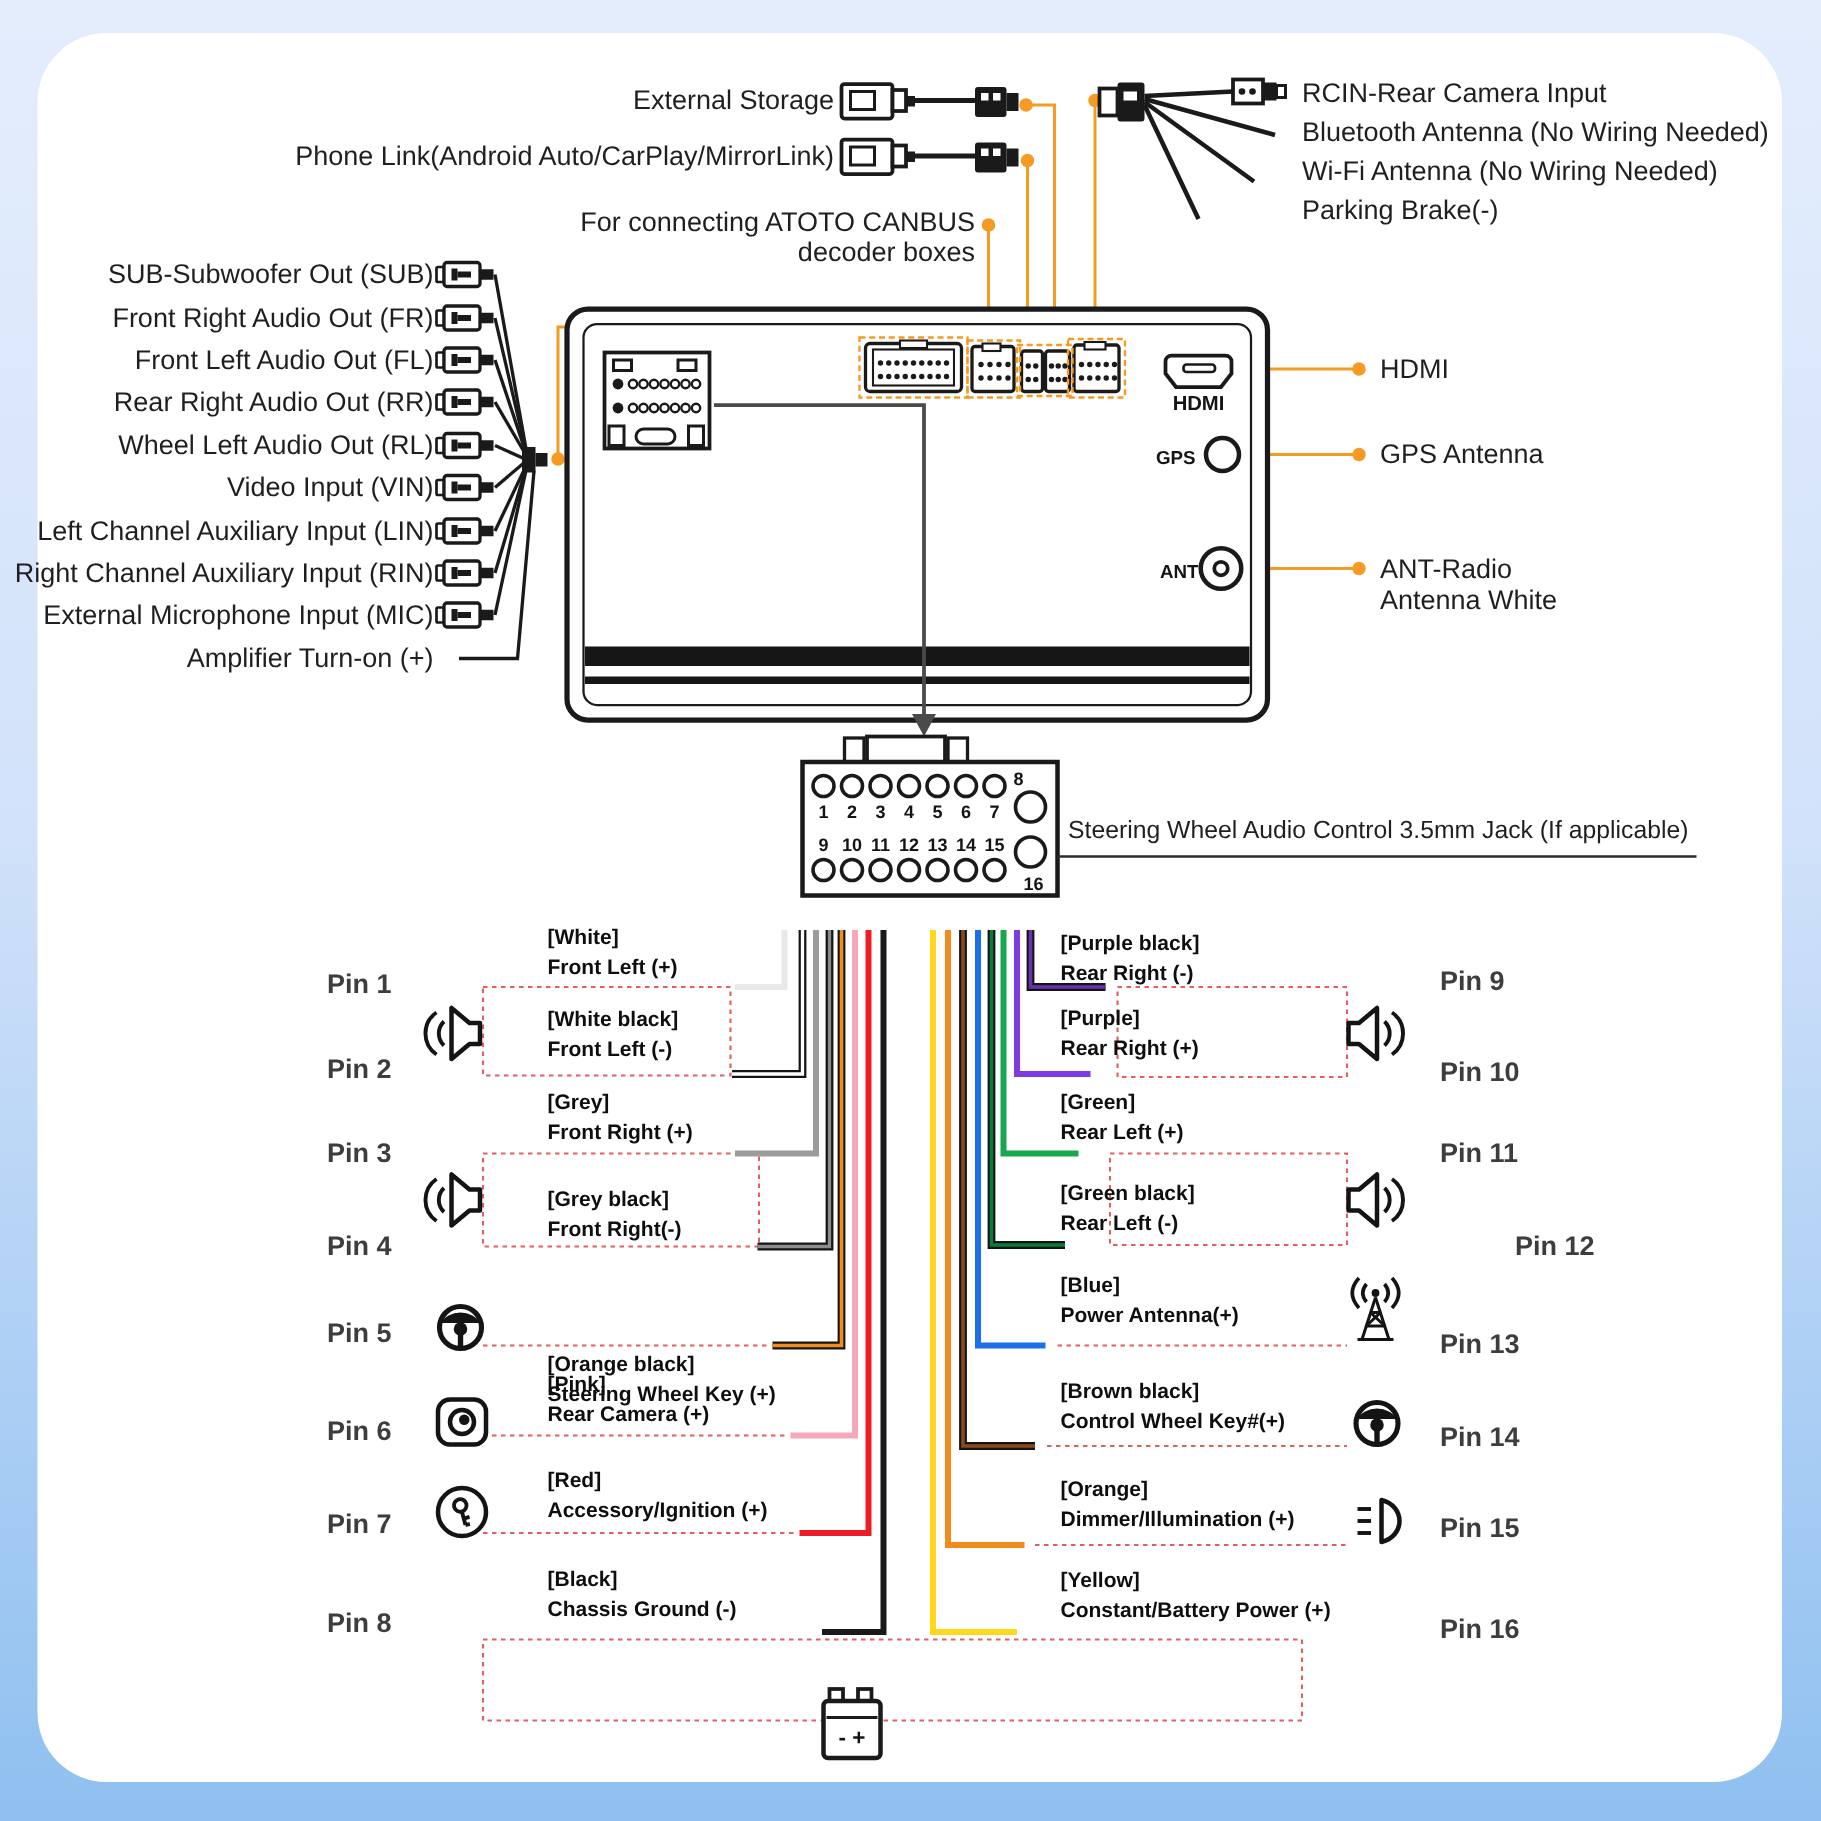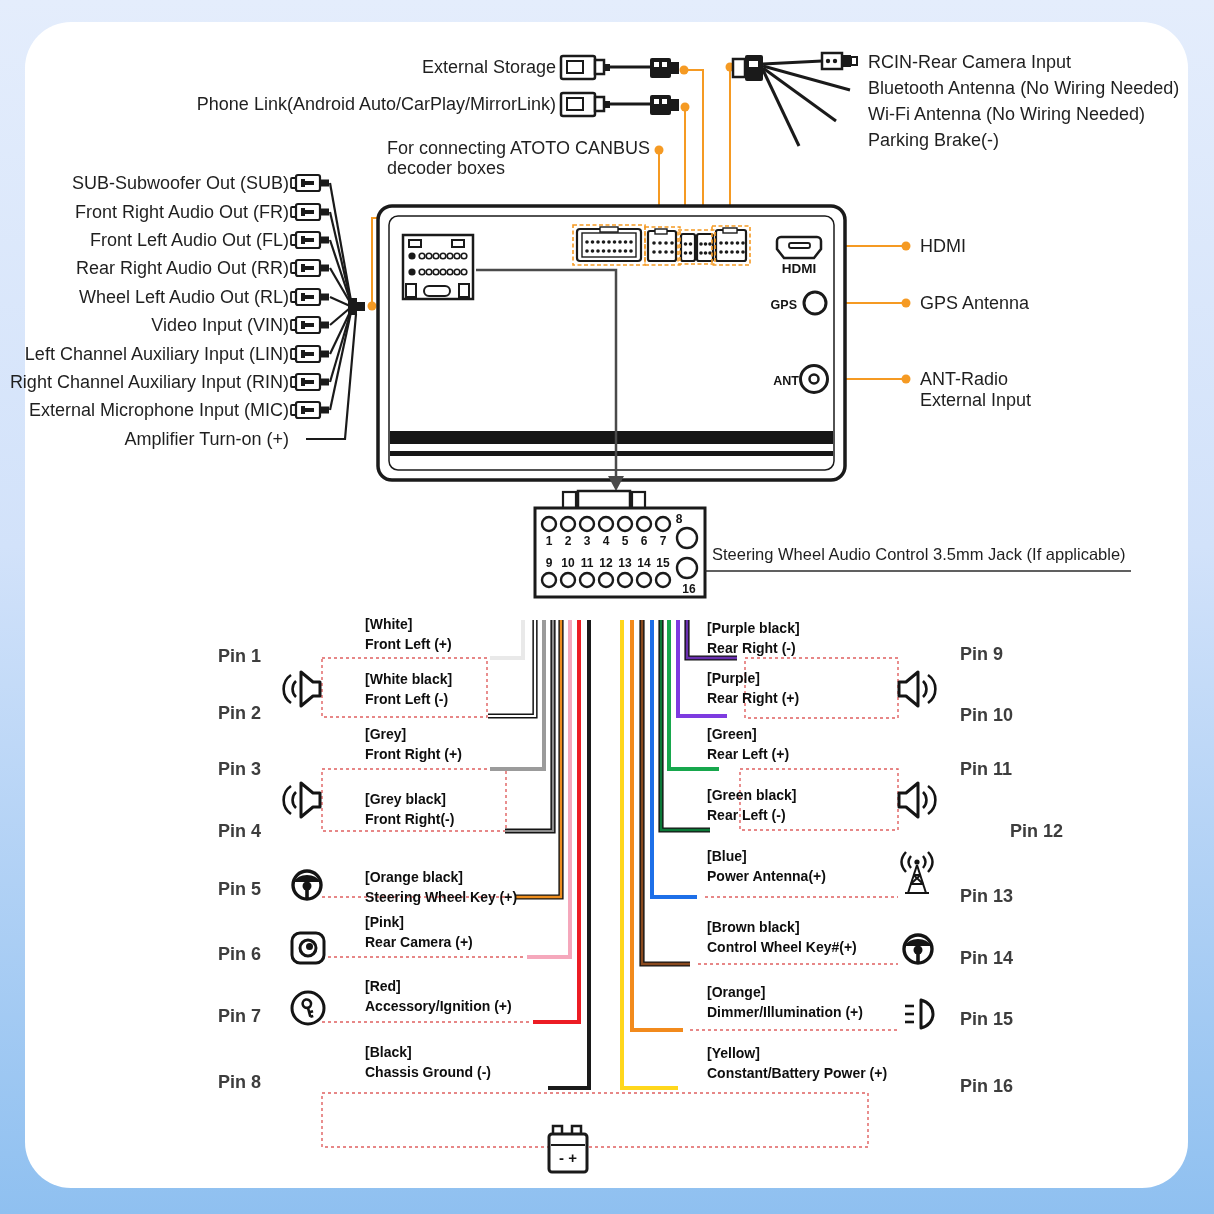--- a/index.html
+++ b/index.html
@@ -8,21 +8,21 @@
     background:linear-gradient(180deg,#e4edfc 0%,#d2e2fa 45%,#8fc0f0 100%);
     font-family:"Liberation Sans",sans-serif;
   }
   .card{
     position:absolute;left:25px;top:22px;width:1163px;height:1166px;
     background:#ffffff;border-radius:46px;
   }
   svg.layer{position:absolute;left:0;top:0;}
   .lbl{position:absolute;white-space:nowrap;font-size:18px;color:#1f1f1f;line-height:1.12;}
   .lc{transform:translateY(-50%);}
-  .ra{text-align:left;}
+  .ra{text-align:right;}
   .pin{font-weight:bold;color:#3d3d3d;font-size:18px;}
   .wl{font-weight:bold;font-size:14px;line-height:20px;color:#0e0e0e;margin-left:10px;}
   .note{font-size:16.5px;color:#1f1f1f;}
   .svgtxt{font-family:"Liberation Sans",sans-serif;font-weight:bold;fill:#141414;}
 </style>
 </head>
 <body>
 
 <div class="card"></div>
 
@@ -481,21 +481,21 @@
 <div class="lbl lc ra" style="right:925px;top:325px">Video Input (VIN)</div>
 <div class="lbl lc ra" style="right:925px;top:354px">Left Channel Auxiliary Input (LIN)</div>
 <div class="lbl lc ra" style="right:925px;top:382px">Right Channel Auxiliary Input (RIN)</div>
 <div class="lbl lc ra" style="right:925px;top:410px">External Microphone Input (MIC)</div>
 <div class="lbl lc ra" style="right:925px;top:439px">Amplifier Turn-on (+)</div>
 
 <div class="lbl lc" style="left:920px;top:246px">HDMI</div>
 <div class="lbl lc" style="left:920px;top:303px">GPS Antenna</div>
 <div class="lbl" style="left:920px;top:369px;line-height:21px">
   <div>ANT-Radio</div>
-  <div>External Input</div>
+  <div>Antenna White</div>
 </div>
 
 <div class="lbl lc note" style="left:712px;top:554px">Steering Wheel Audio Control 3.5mm Jack (If applicable)</div>
 
 <div class="lbl lc pin" style="left:218px;top:656px">Pin 1</div>
 <div class="lbl lc pin" style="left:218px;top:713px">Pin 2</div>
 <div class="lbl lc pin" style="left:218px;top:769px">Pin 3</div>
 <div class="lbl lc pin" style="left:218px;top:831px">Pin 4</div>
 <div class="lbl lc pin" style="left:218px;top:889px">Pin 5</div>
 <div class="lbl lc pin" style="left:218px;top:954px">Pin 6</div>
@@ -520,21 +520,21 @@
     <div>Front Left (-)</div>
   </div>
 <div class="lbl wl" style="left:355px;top:724px">
     <div>[Grey]</div>
     <div>Front Right (+)</div>
   </div>
 <div class="lbl wl" style="left:355px;top:789px">
     <div>[Grey black]</div>
     <div>Front Right(-)</div>
   </div>
-<div class="lbl wl" style="left:355px;top:867px">
+<div class="lbl wl" style="left:355px;top:899px">
     <div>[Orange black]</div>
     <div>Steering Wheel Key (+)</div>
   </div>
 <div class="lbl wl" style="left:355px;top:912px">
     <div>[Pink]</div>
     <div>Rear Camera (+)</div>
   </div>
 <div class="lbl wl" style="left:355px;top:976px">
     <div>[Red]</div>
     <div>Accessory/Ignition (+)</div>

